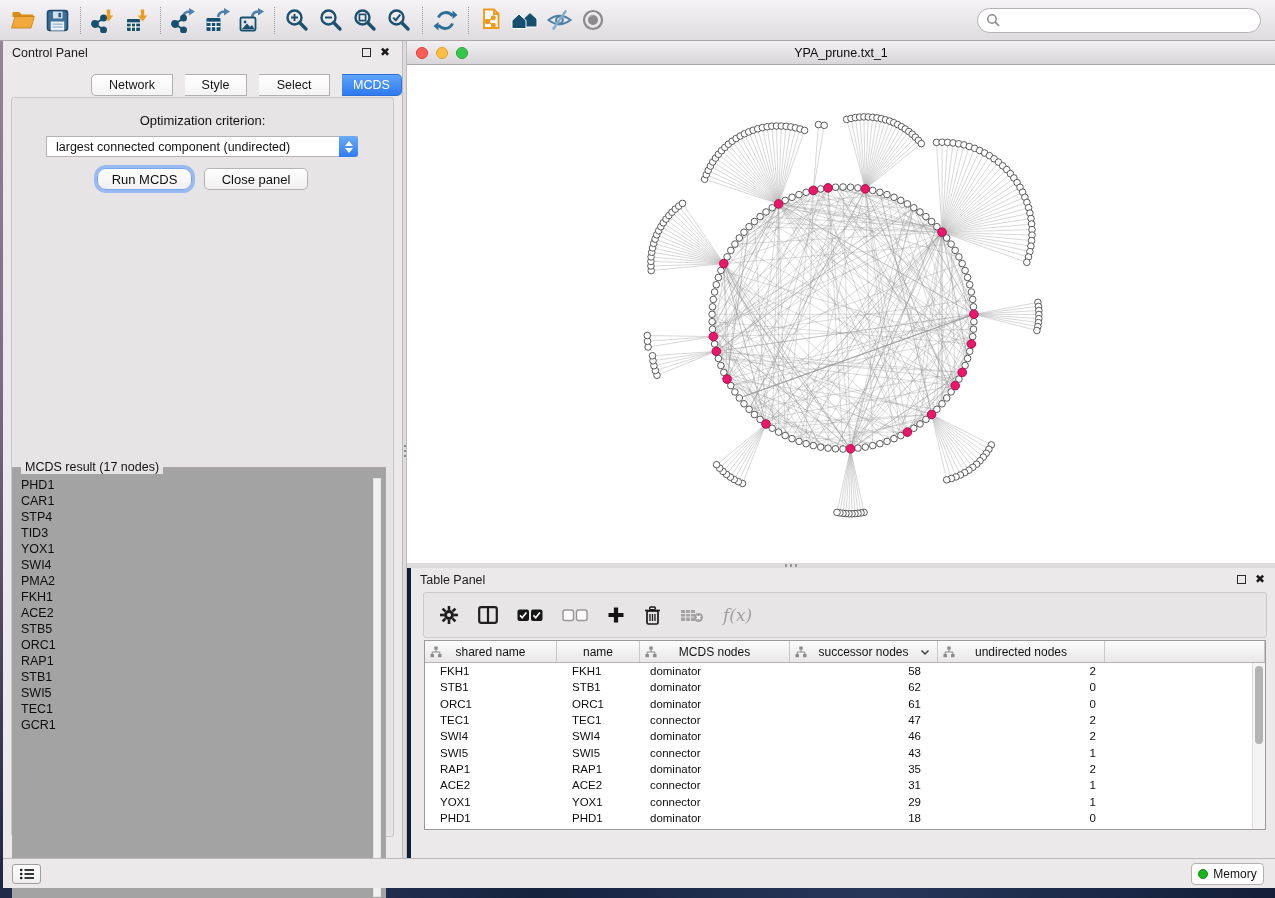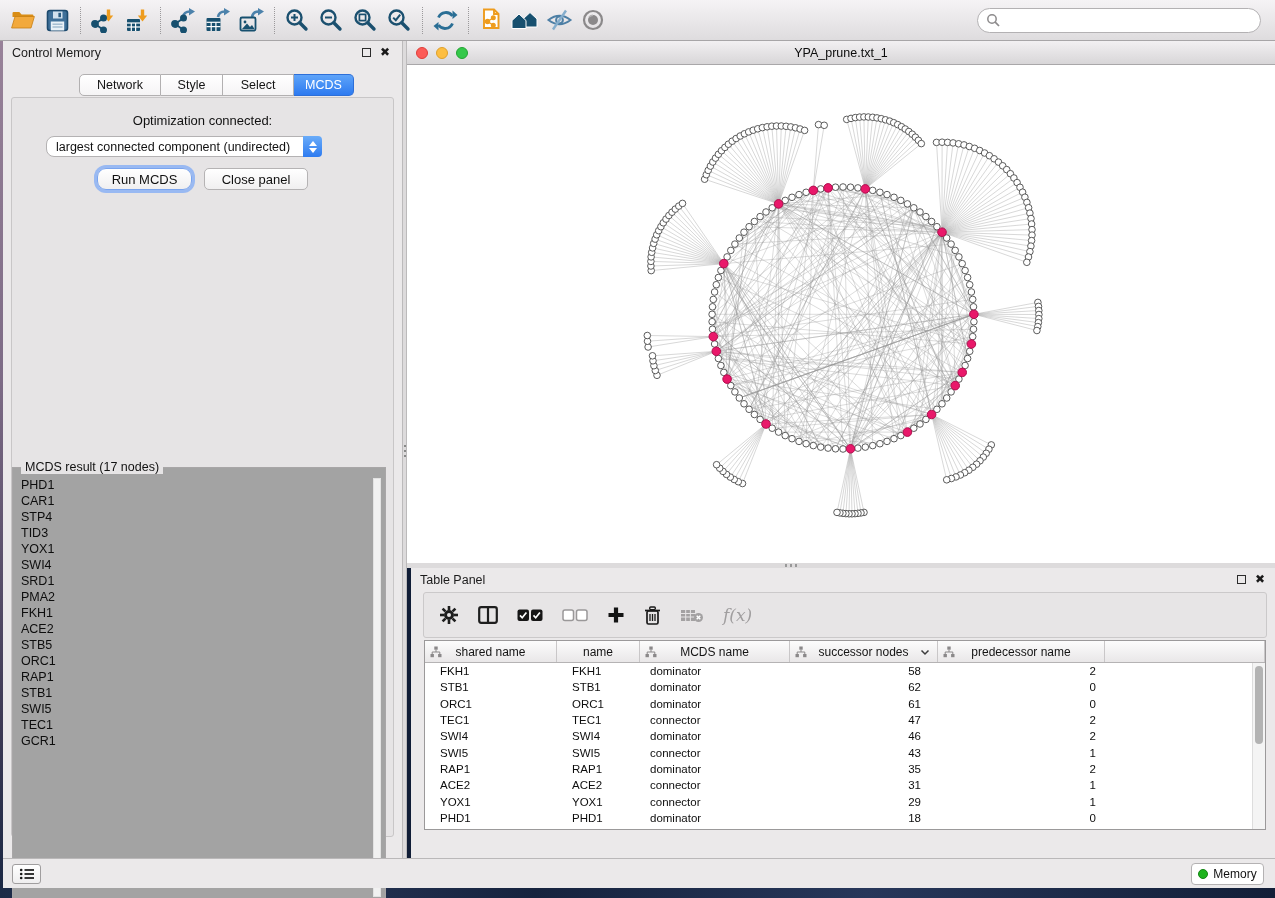--- a/index.html
+++ b/index.html
@@ -29,30 +29,30 @@
   
   #control-panel { position:absolute; left:3px; top:41px; width:399px; height:817px; background:#ebe9ea; }
   .panel-title { position:absolute; left:0; top:0; width:100%; height:24px; font-size:12.5px; color:#1b1b1b;
     display:flex; align-items:center; padding-left:9px; }
   .panel-ctl { position:absolute; top:6px; display:flex; align-items:center; gap:9px; }
   .float-ico { width:9px; height:9px; border:1.5px solid #2c2c2c; background:transparent; }
   .close-ico { font-size:12px; font-weight:bold; color:#1a1a1a; line-height:10px; }
 
   .segbar { position:absolute; display:flex; height:22px; }
   .seg { border:1px solid #b2b0b1; border-left:none; background:linear-gradient(#ffffff,#f5f4f5);
-    color:#141414; font-size:12.5px; display:flex; align-items:center; justify-content:center; }
+    color:#141414; font-size:12.5px; display:flex; align-items:center; justify-content:center;margin-left:12px; }
   .seg:first-child { border-left:1px solid #b2b0b1; border-radius:5px 0 0 5px; }
   .seg:last-child { border-radius:0 5px 5px 0; }
   .seg.active { background:linear-gradient(#5ea4f9,#2d7af0); color:#fff; border-color:#2d6fd8; }
 
   #cp-card { position:absolute; left:8px; top:56px; width:383px; height:740px;
     background:#e6e4e5; border:1px solid #c8c6c7; border-radius:3px; }
   #opt-label { position:absolute; left:0; top:15px; width:100%; text-align:center; font-size:13px; color:#111; }
-  #opt-select { position:absolute; left:34px; top:38px; width:276px; height:21px; background:#fff;
-    border:1px solid #b4b2b3; border-radius:8px; display:flex; align-items:center; }
+  #opt-select { position:absolute; left:34px; top:38px; width:312px; height:21px; background:#fff;
+    border:1px solid #b4b2b3; border-radius:0; display:flex; align-items:center; }
   #opt-select .val { flex:1; font-size:12.5px; color:#111; padding-left:9px; white-space:nowrap; }
   #opt-select .stepper { width:19px; height:21px; margin:-1px -1px -1px 0; border-radius:0 4px 4px 0;
     background:linear-gradient(#6aacf9,#2e7bf0); display:flex; flex-direction:column; align-items:center; justify-content:center; gap:2px; }
   .tri-up { width:0; height:0; border-left:4px solid transparent; border-right:4px solid transparent; border-bottom:5px solid #fff; }
   .tri-dn { width:0; height:0; border-left:4px solid transparent; border-right:4px solid transparent; border-top:5px solid #fff; }
   .mac-btn { position:absolute; height:22px; background:linear-gradient(#ffffff,#f0eff0);
     border:1px solid #b5b3b4; border-radius:5px; font-size:13px; color:#111;
     display:flex; align-items:center; justify-content:center; }
   .focus-ring { box-shadow:0 0 0 3px rgba(90,150,254,.55); border-color:#7aa4ee;border-radius:9px; }
 
@@ -292,54 +292,53 @@
   <div id="search-wrap">
     <svg width="14" height="14" viewBox="0 0 14 14">
       <circle cx="6" cy="6" r="4.2" fill="none" stroke="#8d8b8c" stroke-width="1.5"></circle>
       <line x1="9.2" y1="9.2" x2="13" y2="13" stroke="#8d8b8c" stroke-width="1.7"></line>
     </svg>
     <input placeholder="" style="">
   </div>
 </div>
 
 <div id="control-panel">
-  <div class="panel-title">Control Memory</div>
+  <div class="panel-title">Control Panel</div>
   <div class="panel-ctl" style="right:12px;">
     <div class="float-ico"></div>
     <div class="close-ico">✖</div>
   </div>
   <div class="segbar" style="left:76px; top:33px;">
     <div class="seg" style="width:82px">Network</div>
     <div class="seg" style="width:62px">Style</div>
     <div class="seg" style="width:71px">Select</div>
     <div class="seg active" style="width:60px">MCDS</div>
   </div>
   <div id="cp-card">
-    <div id="opt-label">Optimization connected:</div>
+    <div id="opt-label">Optimization criterion:</div>
     <div id="opt-select">
       <div class="val">largest connected component (undirected)</div>
       <div class="stepper">
         <div class="tri-up"></div>
           <div class="tri-dn"></div>
       </div>
     </div>
     <div class="mac-btn focus-ring" style="left:85px; top:70px; width:95px;">Run MCDS</div>
     <div class="mac-btn" style="left:192px; top:70px; width:104px;">Close panel</div>
   </div>
   <div id="mcds-box">
     <div id="mcds-legend">MCDS result (17 nodes)</div>
     <div id="mcds-list">
 
     <div class="item">PHD1</div>
         <div class="item">CAR1</div>
         <div class="item">STP4</div>
         <div class="item">TID3</div>
         <div class="item">YOX1</div>
         <div class="item">SWI4</div>
-        <div class="item">SRD1</div>
         <div class="item">PMA2</div>
         <div class="item">FKH1</div>
         <div class="item">ACE2</div>
         <div class="item">STB5</div>
         <div class="item">ORC1</div>
         <div class="item">RAP1</div>
         <div class="item">STB1</div>
         <div class="item">SWI5</div>
         <div class="item">TEC1</div>
         <div class="item">GCR1</div>
@@ -1163,21 +1162,21 @@
               <rect x="0.5" y="8" width="3.4" height="3.2"></rect>
               <rect x="8.1" y="8" width="3.4" height="3.2"></rect>
             </g>
             <g stroke="#8a8889" stroke-width="1">
               <line x1="6" y1="3.7" x2="6" y2="6"></line>
               <line x1="2.2" y1="6" x2="9.8" y2="6"></line>
               <line x1="2.2" y1="6" x2="2.2" y2="8"></line>
               <line x1="9.8" y1="6" x2="9.8" y2="8"></line>
             </g>
           </svg>
-        <span>MCDS name</span>
+        <span>MCDS nodes</span>
       </div>
       <div class="th">
         <svg class="tree" width="12" height="12" viewBox="0 0 12 12">
             <g fill="#8a8889">
               <rect x="4.3" y="0.5" width="3.4" height="3.2"></rect>
               <rect x="0.5" y="8" width="3.4" height="3.2"></rect>
               <rect x="8.1" y="8" width="3.4" height="3.2"></rect>
             </g>
             <g stroke="#8a8889" stroke-width="1">
               <line x1="6" y1="3.7" x2="6" y2="6"></line>
@@ -1198,21 +1197,21 @@
               <rect x="0.5" y="8" width="3.4" height="3.2"></rect>
               <rect x="8.1" y="8" width="3.4" height="3.2"></rect>
             </g>
             <g stroke="#8a8889" stroke-width="1">
               <line x1="6" y1="3.7" x2="6" y2="6"></line>
               <line x1="2.2" y1="6" x2="2.2" y2="8"></line>
               <line x1="2.2" y1="6" x2="9.8" y2="6"></line>
               <line x1="9.8" y1="6" x2="9.8" y2="8"></line>
             </g>
           </svg>
-        <span>predecessor name</span>
+        <span>undirected nodes</span>
       </div>
       <div class="th nob"></div>
     </div>
     <div class="tbody">
 
         <div class="trow">
           <div class="td0">FKH1</div>
           <div class="td1">FKH1</div>
           <div class="td2">dominator</div>
           <div class="td3">58</div>

